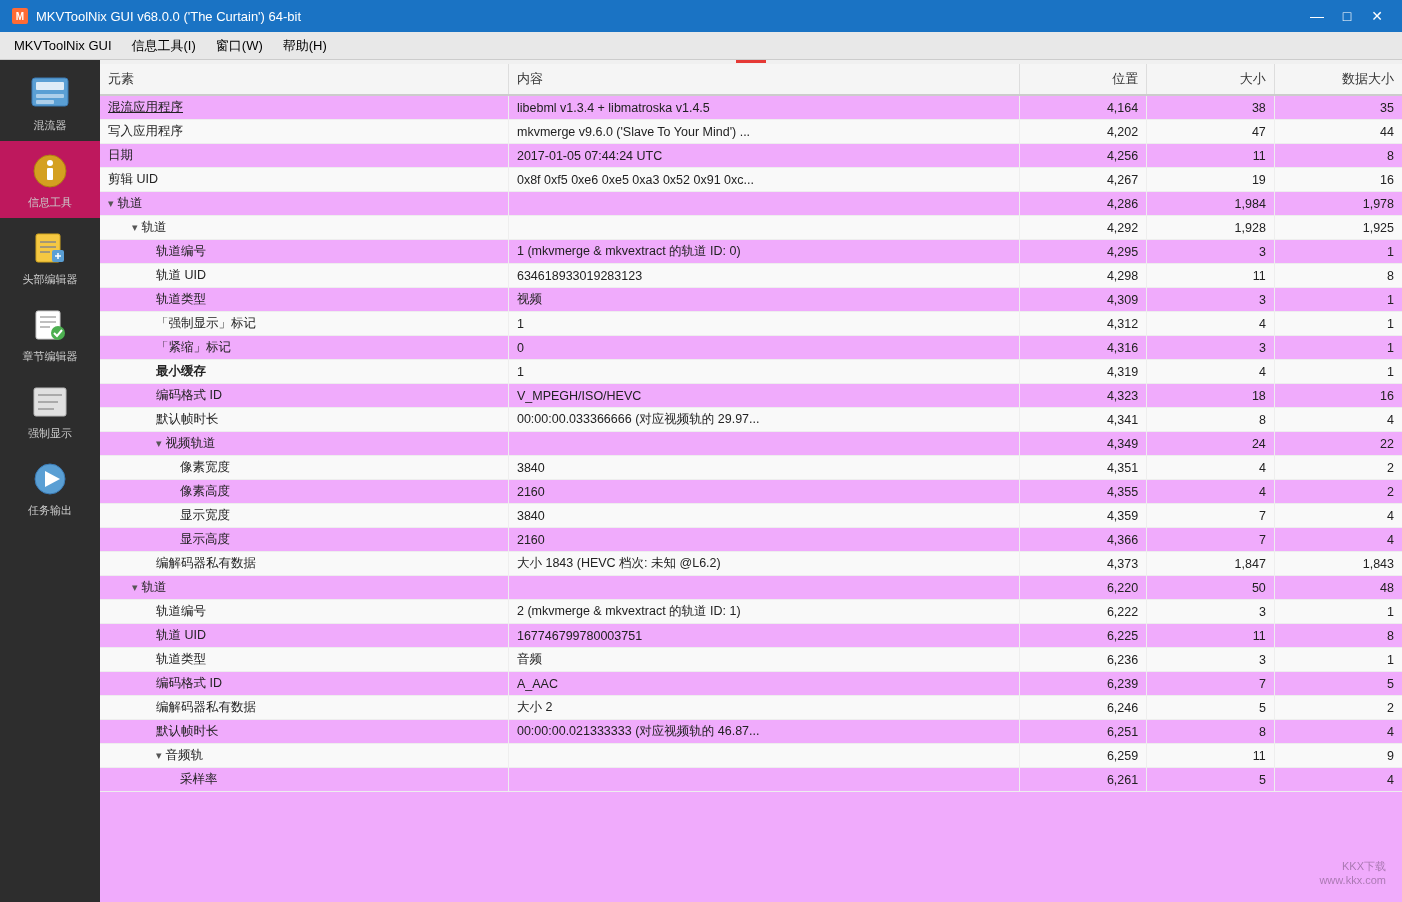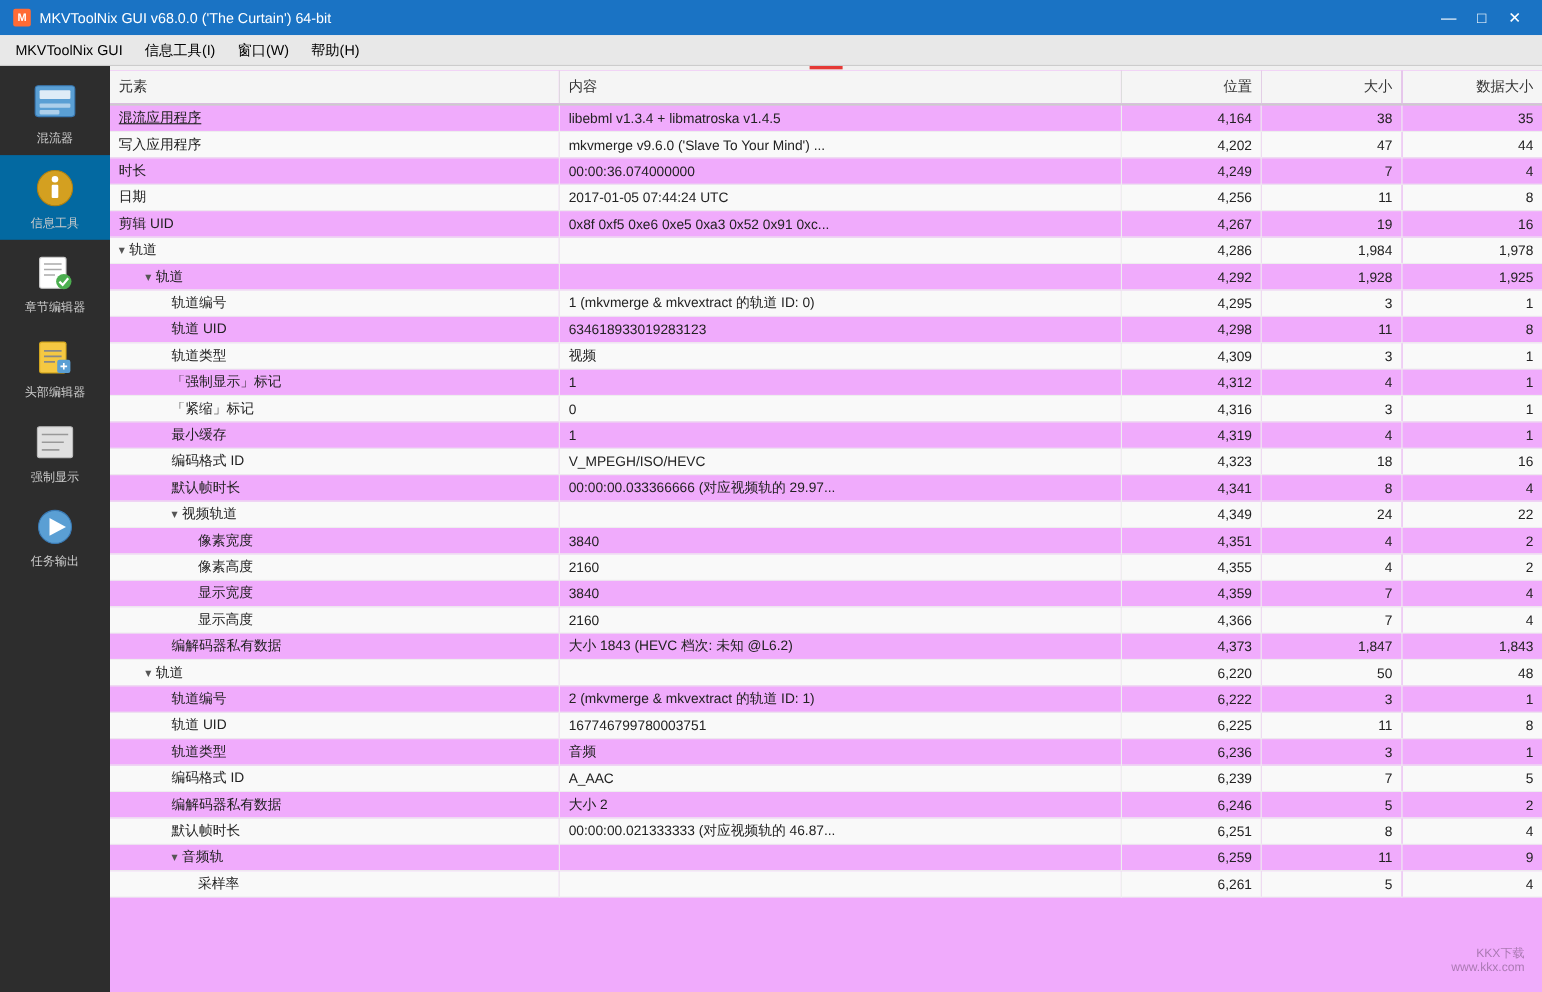--- a/index.html
+++ b/index.html
@@ -57,21 +57,21 @@
       display: flex;
       flex-direction: column;
       align-items: center;
       padding: 8px 4px;
       cursor: pointer;
       color: #ccc;
       font-size: 11px;
       text-align: center;
       width: 100%;
     }
-    .sidebar-item.active { background: #0369a1; }
+    .sidebar-item.active { background: #be185d; }
     .sidebar-icon {
       width: 44px;
       height: 44px;
       display: flex;
       align-items: center;
       justify-content: center;
       margin-bottom: 2px;
     }
     .sidebar-label { font-size: 11px; color: #ccc; }
 
@@ -189,44 +189,44 @@
           <circle cx="20" cy="10" r="3" fill="white"></circle>
           <rect x="17" y="15" width="6" height="12" rx="1" fill="white"></rect>
         </svg>
       </div>
       <span class="sidebar-label">信息工具</span>
     </div>
 
     <div class="sidebar-item">
       <div class="sidebar-icon">
         <svg width="40" height="36" viewBox="0 0 40 36">
-          <rect x="6" y="4" width="24" height="28" rx="2" fill="white" stroke="#ccc" stroke-width="1"></rect>
-          <line x1="10" y1="10" x2="26" y2="10" stroke="#aaa" stroke-width="1.5"></line>
-          <line x1="10" y1="15" x2="26" y2="15" stroke="#aaa" stroke-width="1.5"></line>
-          <line x1="10" y1="20" x2="20" y2="20" stroke="#aaa" stroke-width="1.5"></line>
-          <circle cx="28" cy="26" r="7" fill="#4caf50"></circle>
-          <path d="M24 26 L27 29 L32 23" stroke="white" stroke-width="2" fill="none"></path>
-        </svg>
-      </div>
-      <span class="sidebar-label">章节编辑器</span>
-    </div>
-
-    <div class="sidebar-item">
-      <div class="sidebar-icon">
-        <svg width="40" height="36" viewBox="0 0 40 36">
           <rect x="6" y="4" width="24" height="28" rx="2" fill="#f5c842" stroke="#d4a820" stroke-width="1"></rect>
           <line x1="10" y1="12" x2="26" y2="12" stroke="#888" stroke-width="1.5"></line>
           <line x1="10" y1="17" x2="26" y2="17" stroke="#888" stroke-width="1.5"></line>
           <line x1="10" y1="22" x2="20" y2="22" stroke="#888" stroke-width="1.5"></line>
           <rect x="22" y="20" width="12" height="12" rx="2" fill="#5a9fd4"></rect>
           <line x1="25" y1="26" x2="31" y2="26" stroke="white" stroke-width="1.5"></line>
           <line x1="28" y1="23" x2="28" y2="29" stroke="white" stroke-width="1.5"></line>
         </svg>
       </div>
       <span class="sidebar-label">头部编辑器</span>
+    </div>
+
+    <div class="sidebar-item">
+      <div class="sidebar-icon">
+        <svg width="40" height="36" viewBox="0 0 40 36">
+          <rect x="6" y="4" width="24" height="28" rx="2" fill="white" stroke="#ccc" stroke-width="1"></rect>
+          <line x1="10" y1="10" x2="26" y2="10" stroke="#aaa" stroke-width="1.5"></line>
+          <line x1="10" y1="15" x2="26" y2="15" stroke="#aaa" stroke-width="1.5"></line>
+          <line x1="10" y1="20" x2="20" y2="20" stroke="#aaa" stroke-width="1.5"></line>
+          <circle cx="28" cy="26" r="7" fill="#4caf50"></circle>
+          <path d="M24 26 L27 29 L32 23" stroke="white" stroke-width="2" fill="none"></path>
+        </svg>
+      </div>
+      <span class="sidebar-label">章节编辑器</span>
     </div>
 
     <div class="sidebar-item">
       <div class="sidebar-icon">
         <svg width="40" height="36" viewBox="0 0 40 36">
           <rect x="4" y="4" width="32" height="28" rx="2" fill="#e0e0e0" stroke="#bbb" stroke-width="1"></rect>
           <line x1="8" y1="11" x2="32" y2="11" stroke="#999" stroke-width="1.5"></line>
           <line x1="8" y1="18" x2="28" y2="18" stroke="#999" stroke-width="1.5"></line>
           <line x1="8" y1="25" x2="24" y2="25" stroke="#999" stroke-width="1.5"></line>
         </svg>
@@ -271,27 +271,20 @@
               <td class="col-datasize">35</td>
             </tr>
             <tr>
               <td class="col-element" style="padding-left: 8px;">写入应用程序</td>
               <td class="col-content">mkvmerge v9.6.0 ('Slave To Your Mind') ...</td>
               <td class="col-pos">4,202</td>
               <td class="col-size">47</td>
               <td class="col-datasize">44</td>
             </tr>
             <tr>
-              <td class="col-element" style="padding-left: 8px;">时长</td>
-              <td class="col-content">00:00:36.074000000</td>
-              <td class="col-pos">4,249</td>
-              <td class="col-size">7</td>
-              <td class="col-datasize">4</td>
-            </tr>
-            <tr>
               <td class="col-element" style="padding-left: 8px;">日期</td>
               <td class="col-content">2017-01-05 07:44:24 UTC</td>
               <td class="col-pos">4,256</td>
               <td class="col-size">11</td>
               <td class="col-datasize">8</td>
             </tr>
             <tr>
               <td class="col-element" style="padding-left: 8px;">剪辑 UID</td>
               <td class="col-content">0x8f 0xf5 0xe6 0xe5 0xa3 0x52 0x91 0xc...</td>
               <td class="col-pos">4,267</td>
@@ -341,21 +334,21 @@
               <td class="col-datasize">1</td>
             </tr>
             <tr>
               <td class="col-element" style="padding-left: 56px;">「紧缩」标记</td>
               <td class="col-content">0</td>
               <td class="col-pos">4,316</td>
               <td class="col-size">3</td>
               <td class="col-datasize">1</td>
             </tr>
             <tr>
-              <td class="col-element" style="padding-left: 56px;">最小缓存</td>
+              <td class="col-element" style="padding-left: 56px; font-weight: bold;">最小缓存</td>
               <td class="col-content">1</td>
               <td class="col-pos">4,319</td>
               <td class="col-size">4</td>
               <td class="col-datasize">1</td>
             </tr>
             <tr>
               <td class="col-element" style="padding-left: 56px;">编码格式 ID</td>
               <td class="col-content">V_MPEGH/ISO/HEVC</td>
               <td class="col-pos">4,323</td>
               <td class="col-size">18</td>

